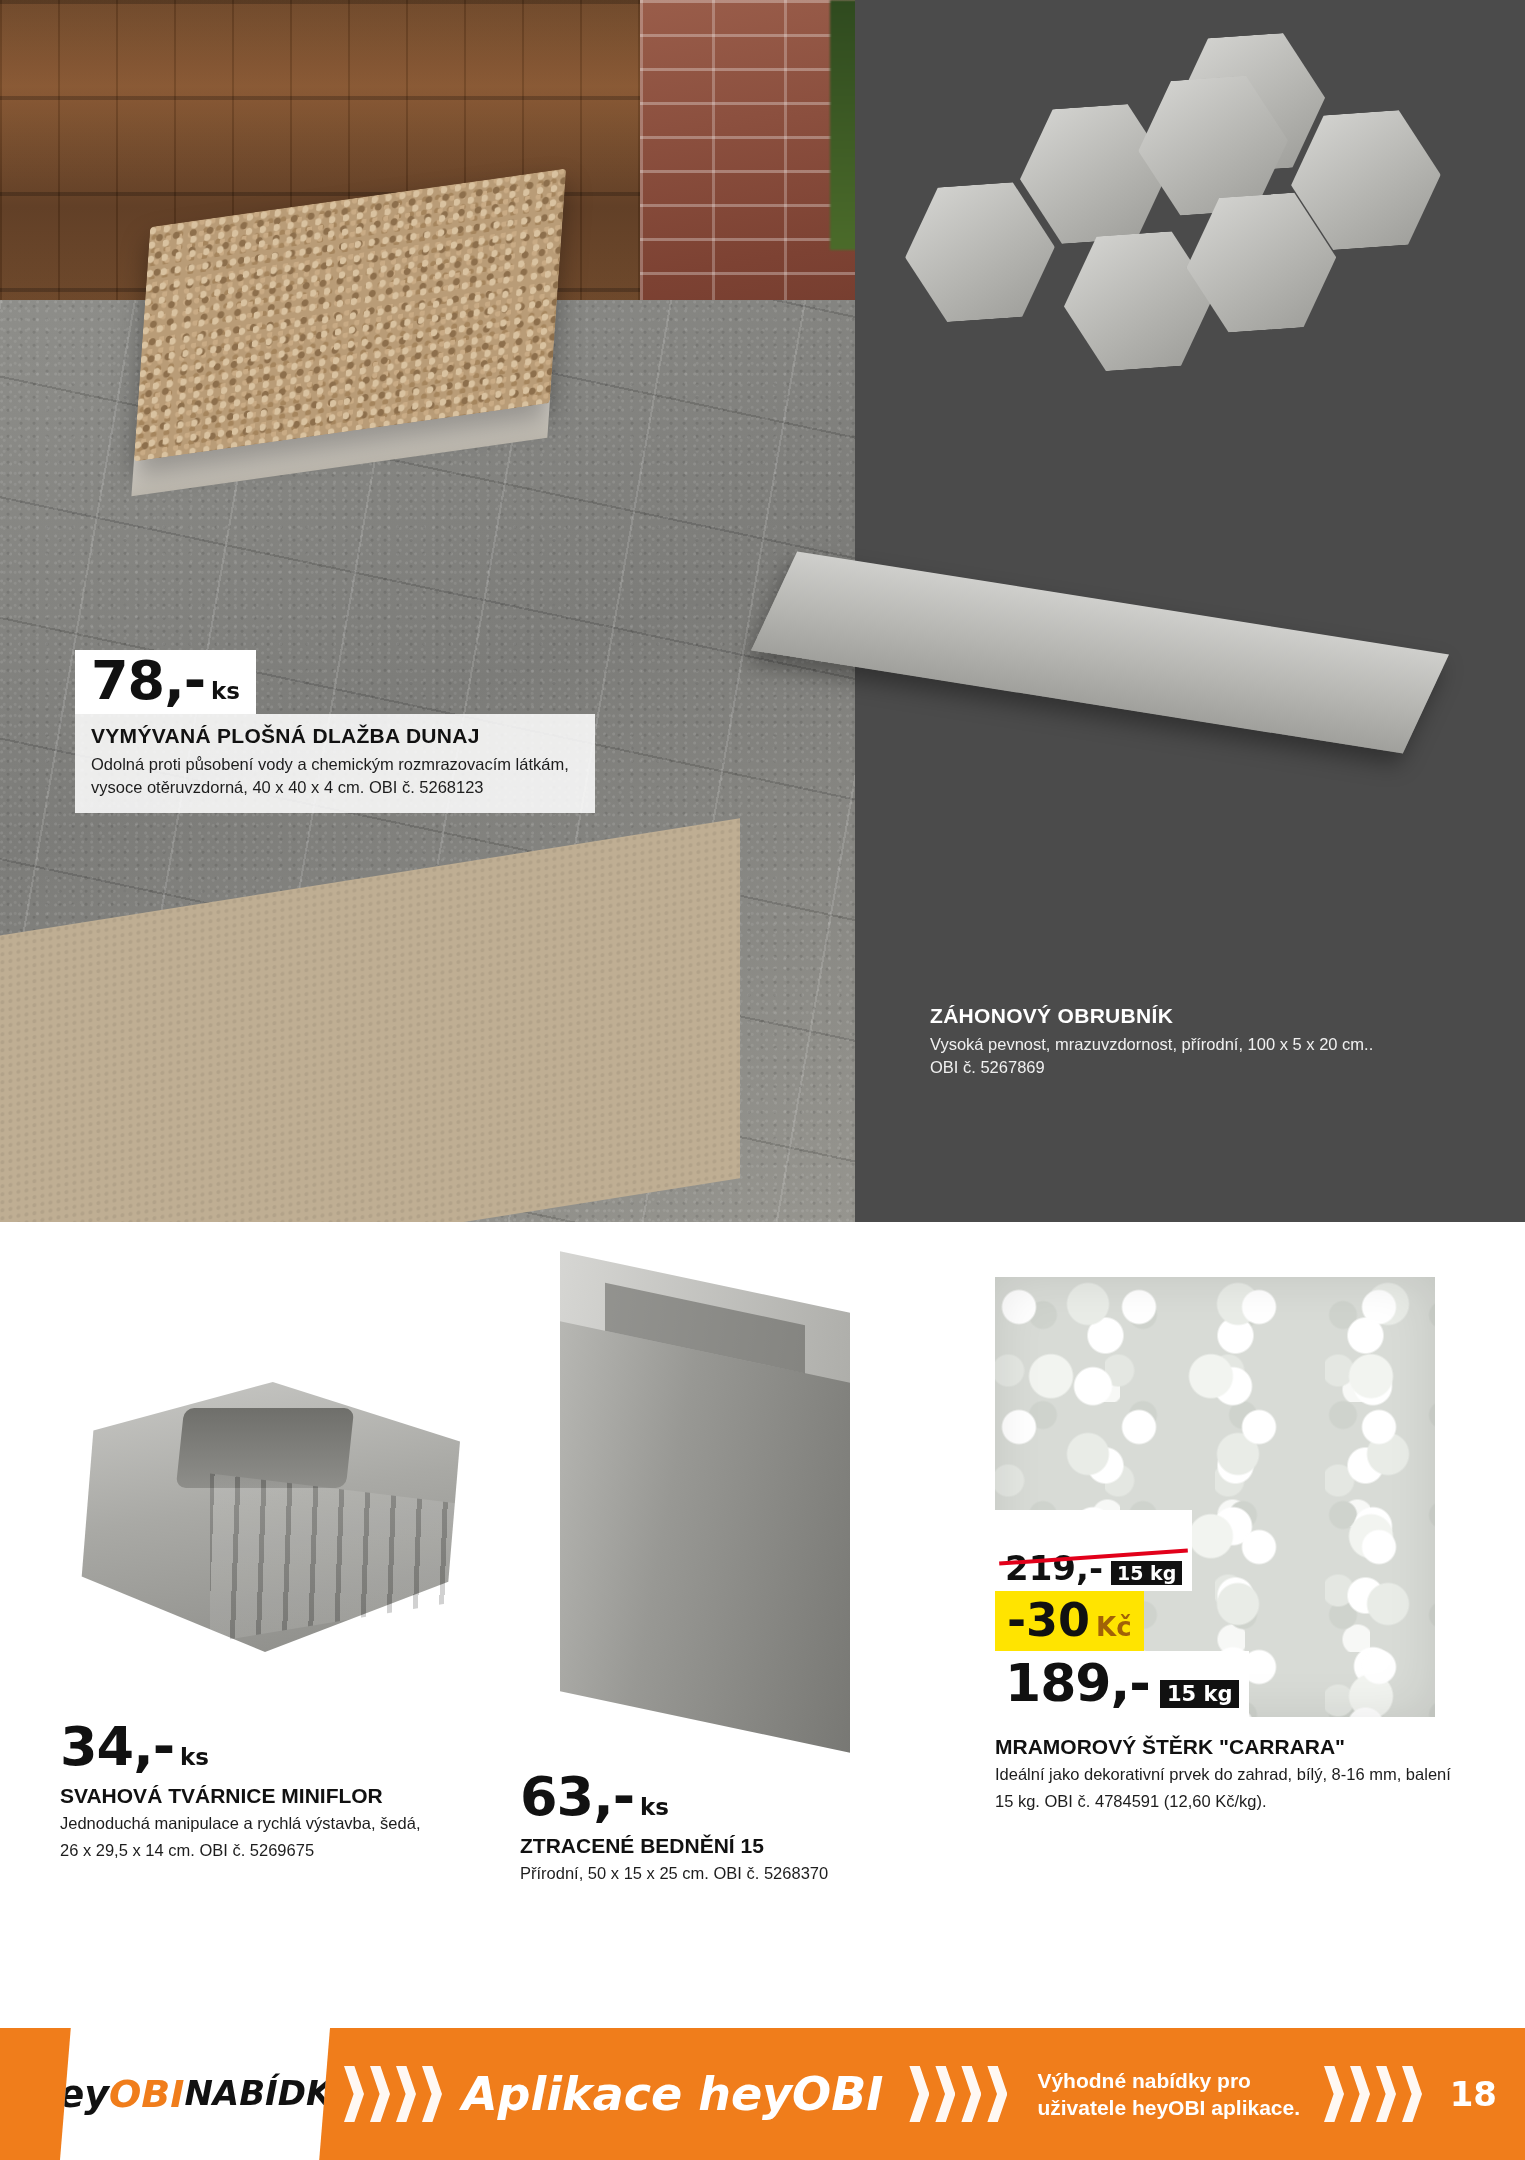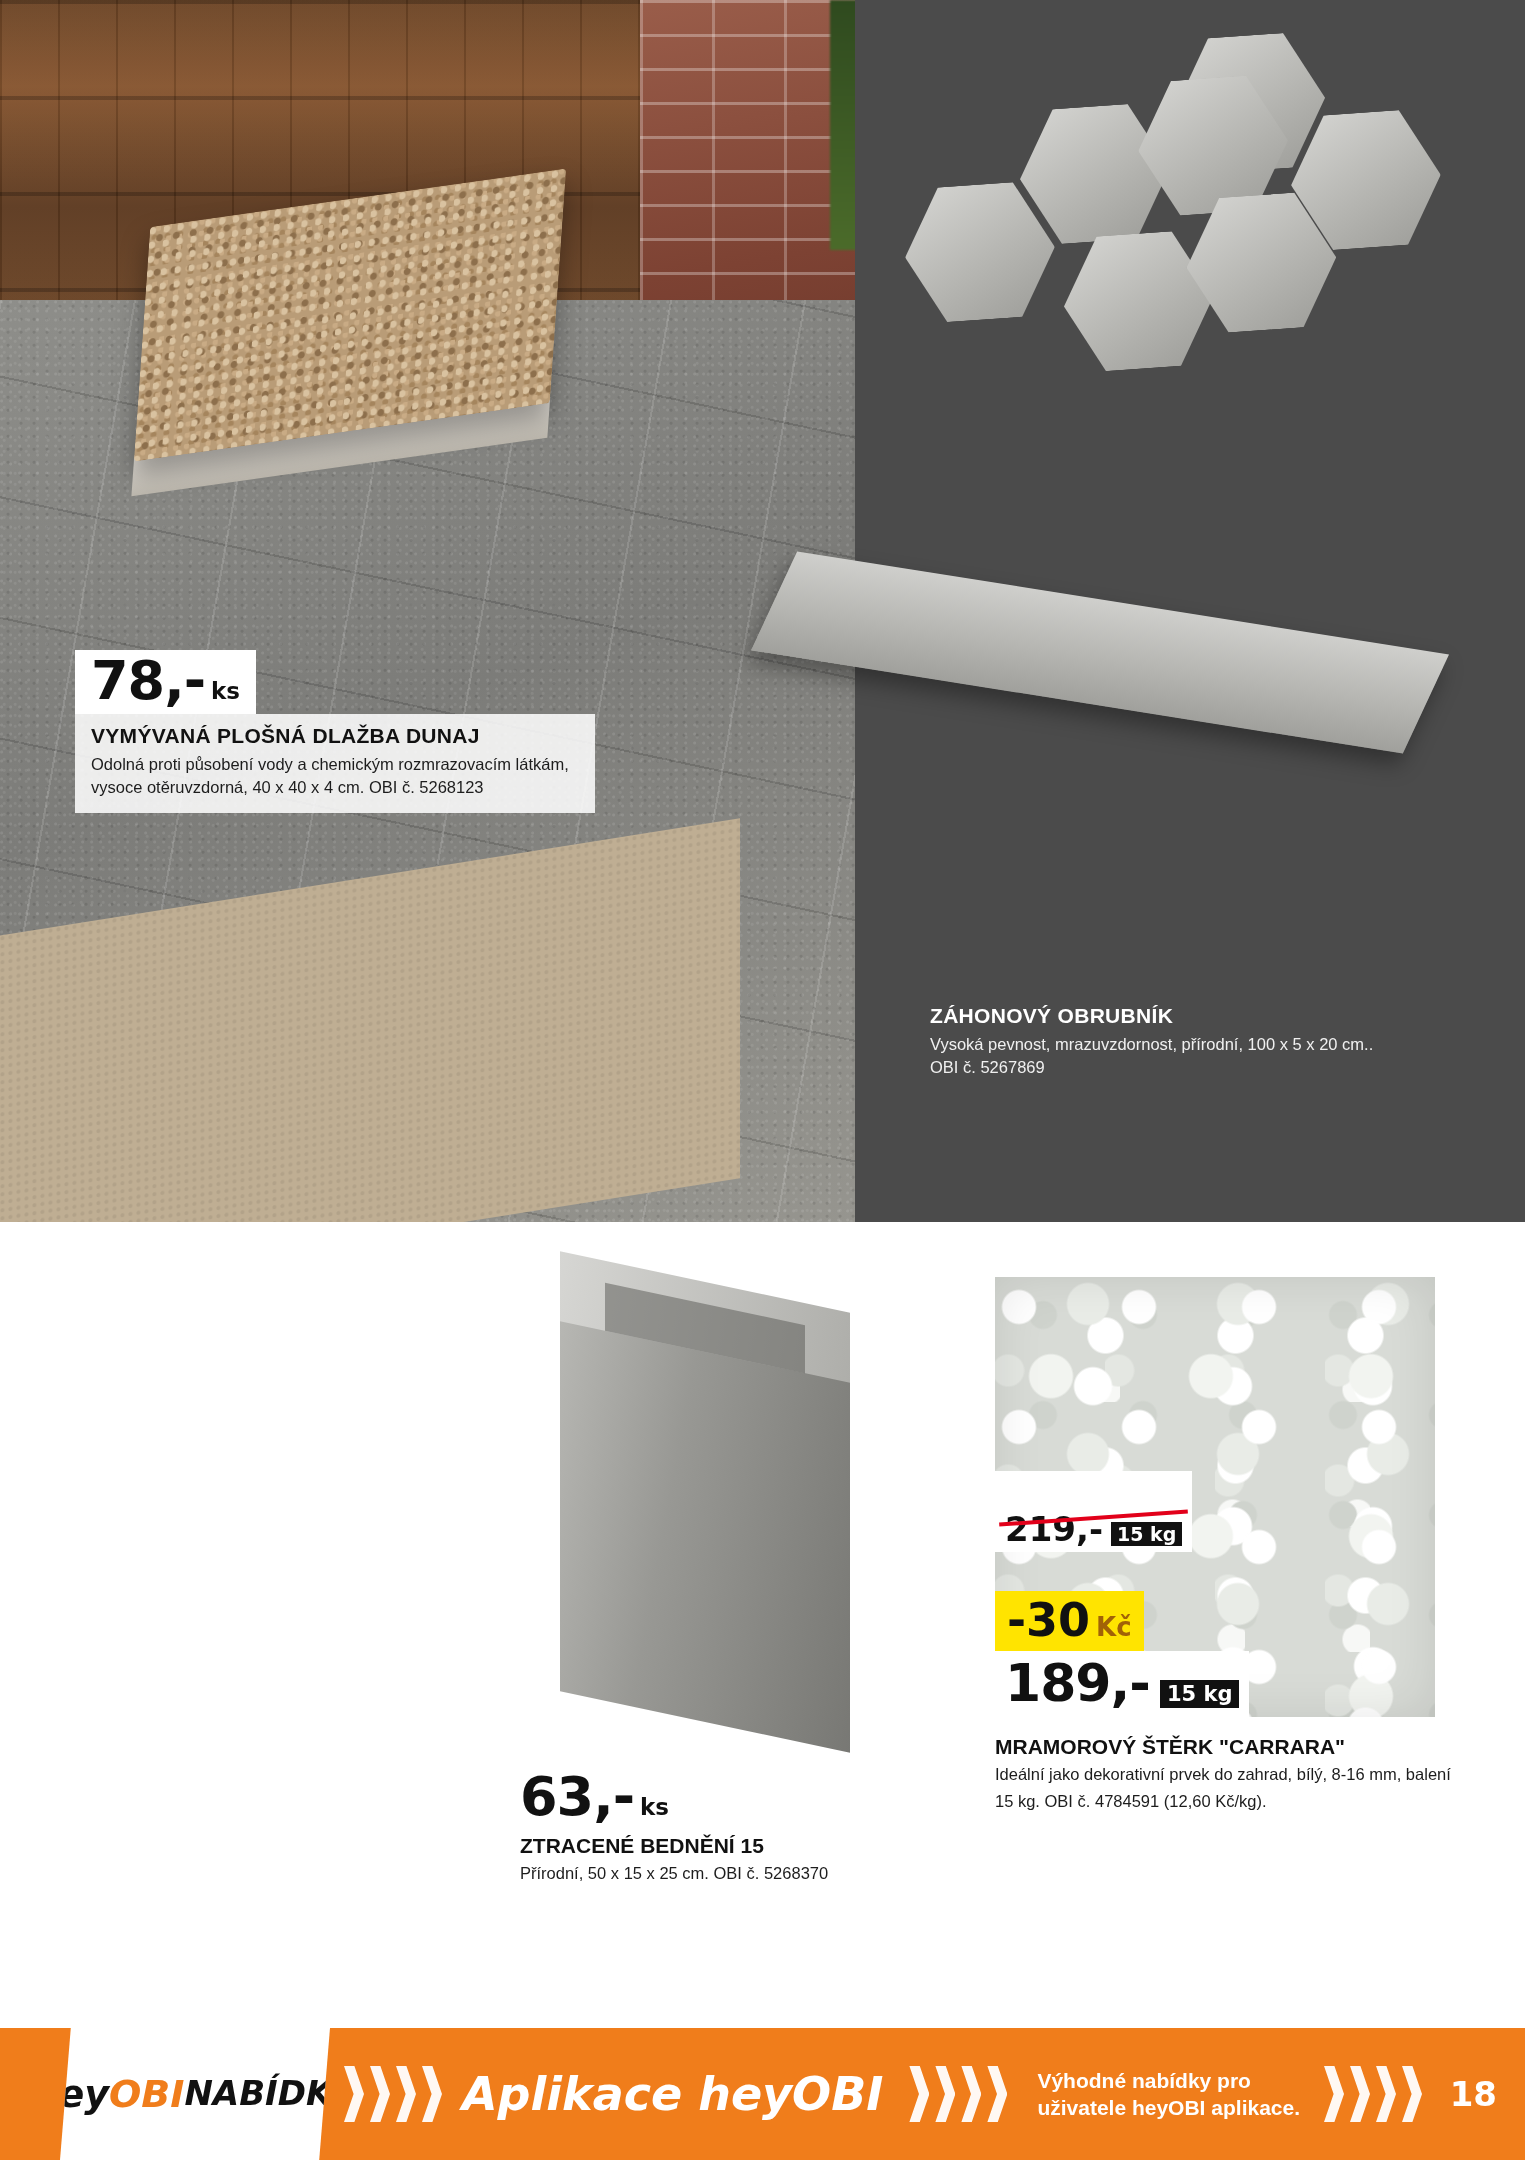--- a/index.html
+++ b/index.html
@@ -230,21 +230,21 @@
   .disc-old{
     background:#fff; padding:3px 10px; display:flex; align-items:baseline; gap:8px; position:relative;
     width:max-content;
   }
   .disc-old .num{ font-family:"DejaVu Sans",sans-serif; font-weight:bold; font-size:34px; color:#111;margin-top:35px; }
   .disc-old .wt{ font-family:"DejaVu Sans",sans-serif; font-weight:bold; font-size:19px; background:#111; color:#fff; padding:1px 6px; }
   .strike{
     position:absolute; left:4px; right:4px; top:55%; height:4px; background:#e2001a; transform: rotate(-4deg);
   }
   .disc-yellow{
-    background:#ffe400; padding:2px 12px 4px 12px; display:flex; align-items:baseline; gap:6px; width:max-content;margin-top:39px;
+    background:#ffe400; padding:2px 12px 4px 12px; display:flex; align-items:baseline; gap:6px; width:max-content;
   }
   .disc-yellow .num{ font-family:"DejaVu Sans",sans-serif; font-weight:bold; font-size:46px; color:#111; }
   .disc-yellow .cur{ font-family:"DejaVu Sans",sans-serif; font-weight:bold; font-size:26px; color:#a16207; }
   .disc-new{
     background:#fff; padding:2px 10px 4px 10px; display:flex; align-items:baseline; gap:10px; width:max-content;
   }
   .disc-new .num{ font-family:"DejaVu Sans",sans-serif; font-weight:bold; font-size:52px; color:#111; letter-spacing:-1px;}
   .disc-new .wt{ font-family:"DejaVu Sans",sans-serif; font-weight:bold; font-size:21px; background:#111; color:#fff; padding:2px 7px; }
 
   
@@ -329,20 +329,33 @@
       <div style="margin-top:14px;">
         <div class="title-light">ZÁHONOVÝ OBRUBNÍK</div>
         <div class="desc-light">Vysoká pevnost, mrazuvzdornost, přírodní, 100 x 5 x 20 cm..</div>
         <div class="desc-light">OBI č. 5267869</div>
       </div>
     </div>
   </div>
 
   <div class="lower">
 
+    <div class="prod p1">
+      <div class="prod-img tvarnice">
+        <div class="tv-body"></div>
+        <div class="tv-hole"></div>
+        <div class="tv-ribs"></div>
+      </div>
+      <div class="price" style="margin-top:18px;">
+        <span class="num">34,-</span><span class="unit">ks</span>
+      </div>
+      <div class="lbl-title">SVAHOVÁ TVÁRNICE MINIFLOR</div>
+      <div class="lbl-desc">Jednoduchá manipulace a rychlá výstavba, šedá,</div>
+      <div class="lbl-desc">26 x 29,5 x 14 cm. OBI č. 5269675</div>
+    </div>
 
     <div class="prod p2">
       <div class="prod-img bedneni">
         <div class="bd-main"></div>
         <div class="bd-top"></div>
         <div class="bd-cav"></div>
       </div>
       <div class="price" style="margin-top:18px;">
         <span class="num">63,-</span><span class="unit">ks</span>
       </div>

